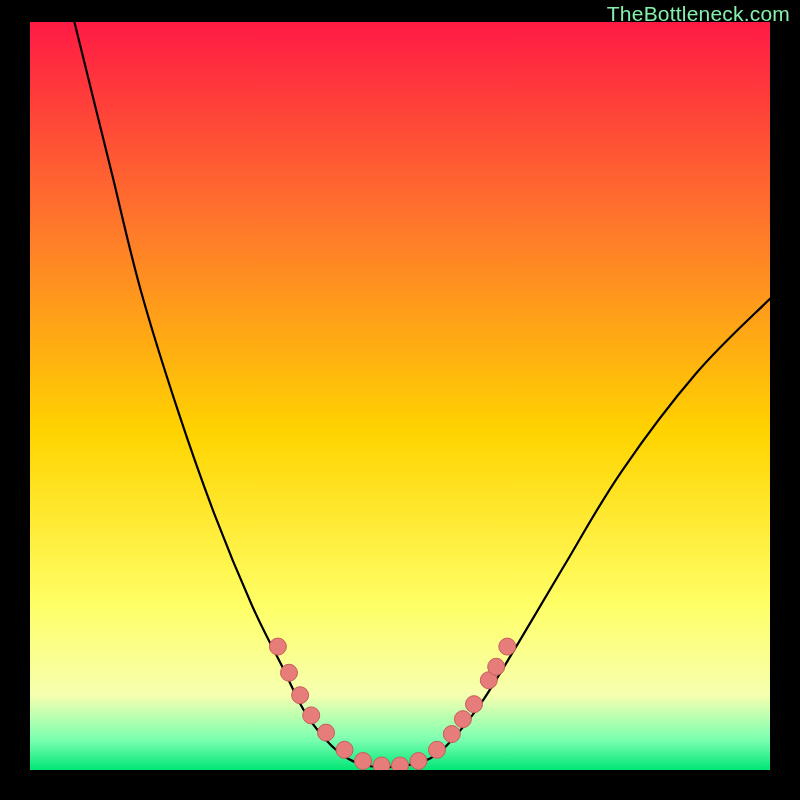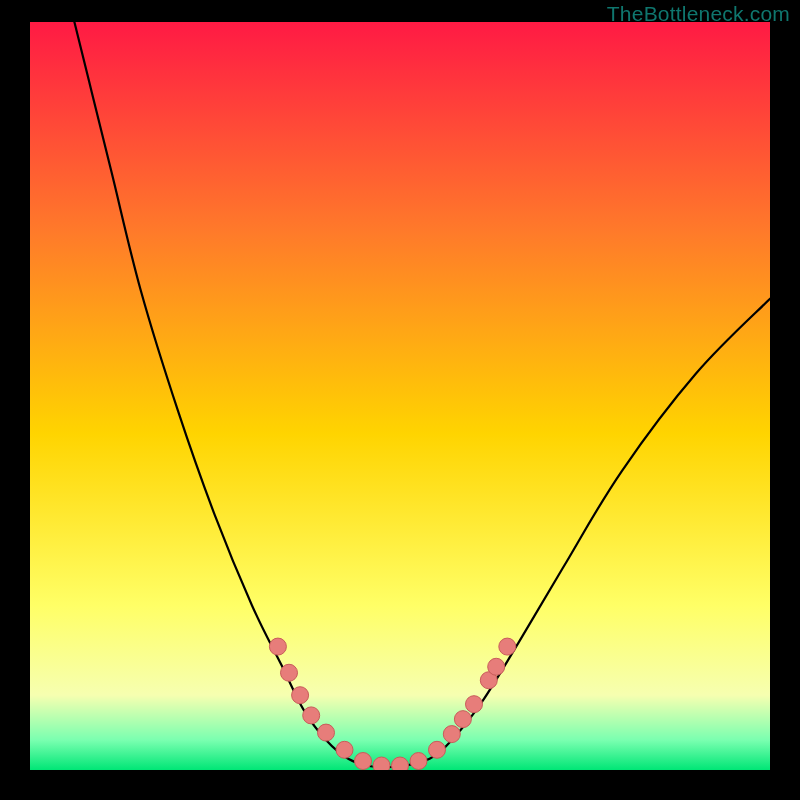--- a/index.html
+++ b/index.html
@@ -24,21 +24,21 @@
     top: 0;
     width: 740px;
     height: 748px;
   }
   .watermark {
     position: absolute;
     top: 2px;
     right: 10px;
     font-family: Arial, Helvetica, sans-serif;
     font-size: 21px;
-    color: #0f766e;
+    color: #86efac;
     letter-spacing: 0.2px;
     font-weight: 500;
   }
   svg { display: block; }
 </style>
 </head>
 <body>
 
 <div class="watermark">TheBottleneck.com</div>
 

